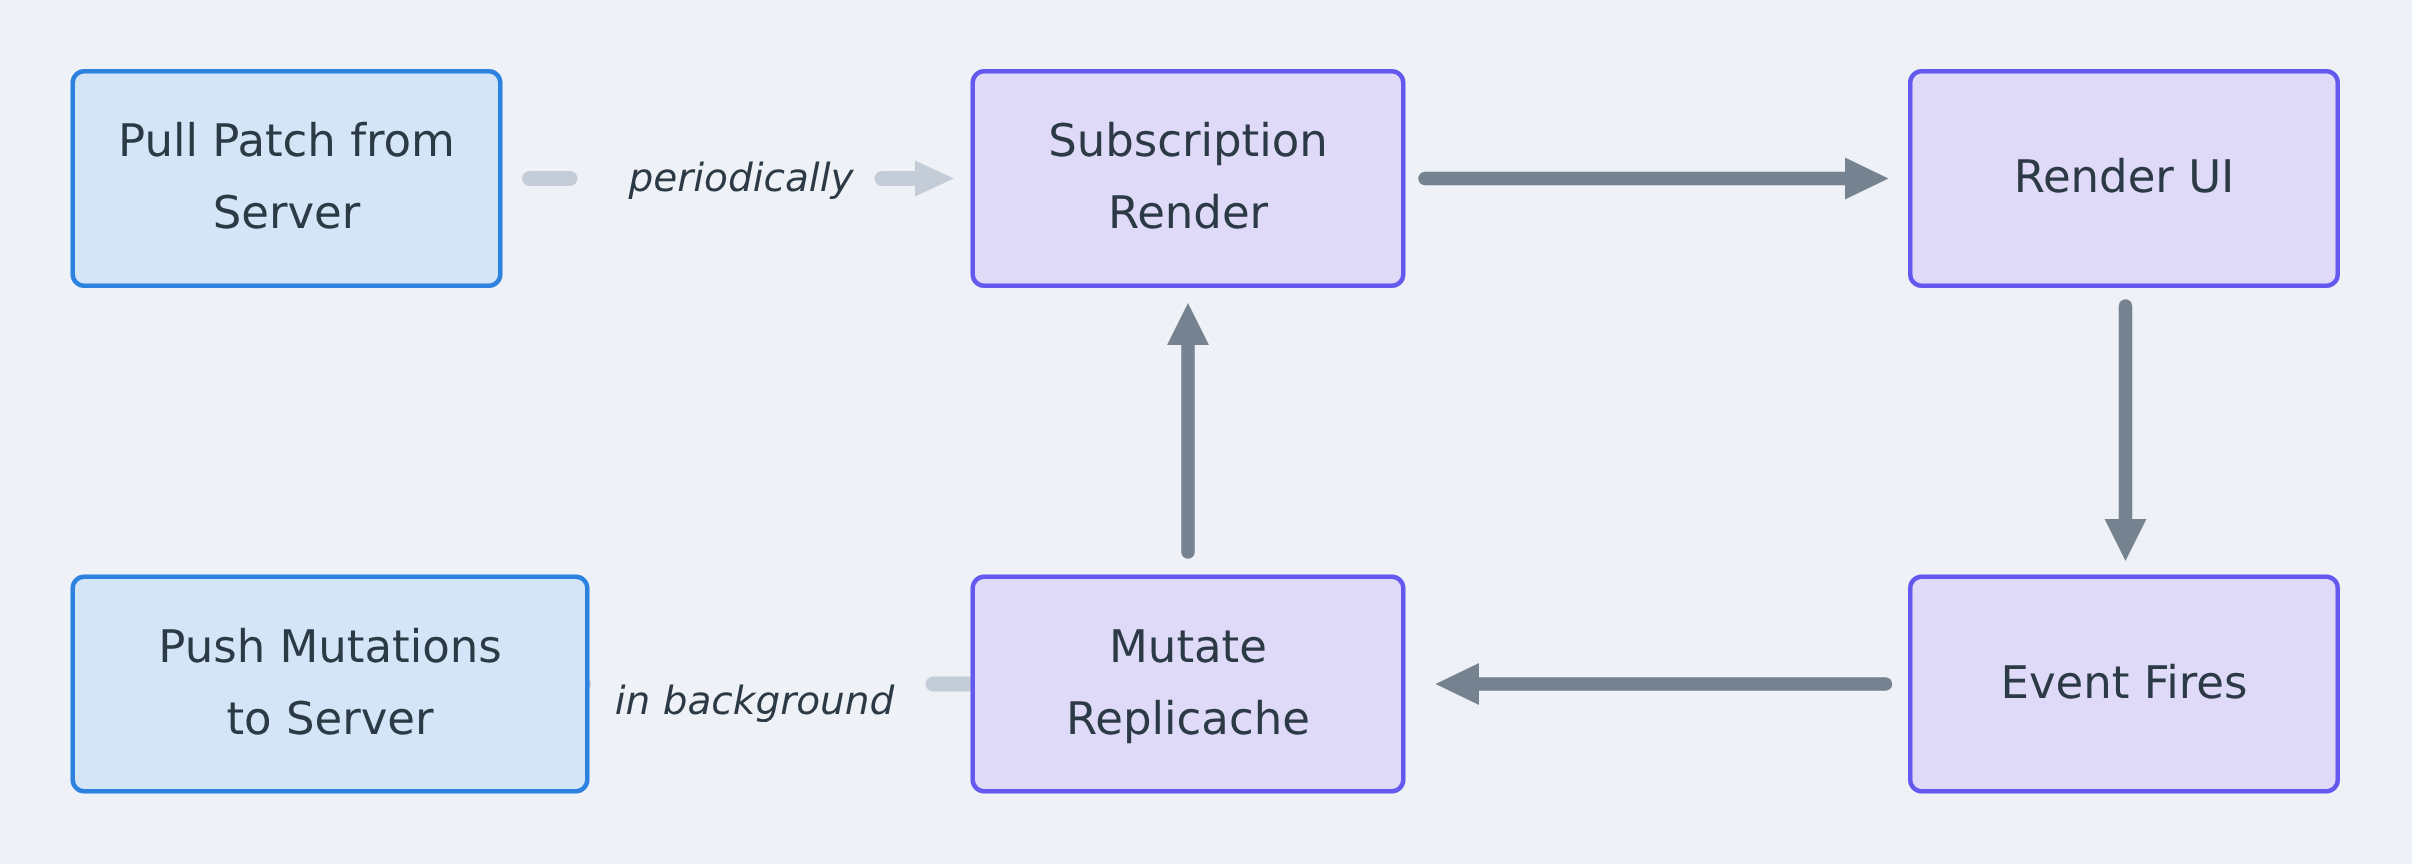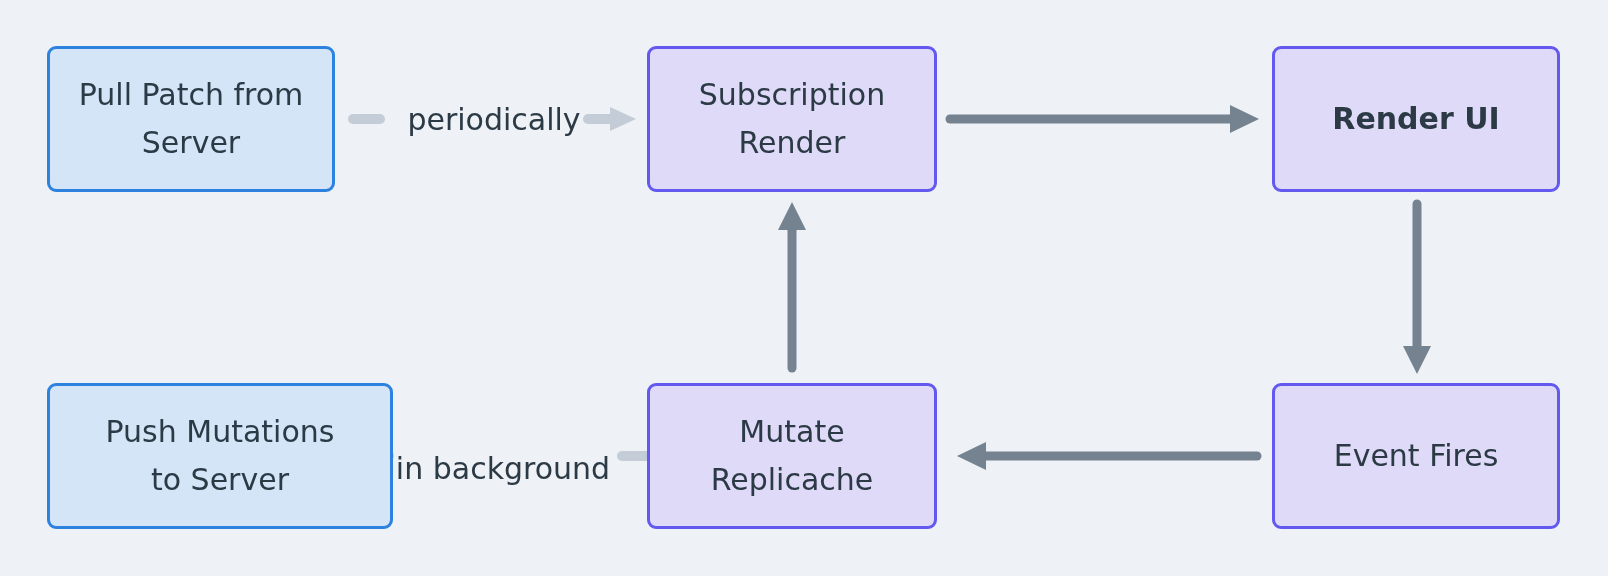--- a/index.html
+++ b/index.html
@@ -61,22 +61,23 @@
   .node-label{
     color:var(--text);
     font-size:30px;
     line-height:1.6;
     white-space:pre-line;
   }
   .edge-label{
     position:absolute;
     transform:translate(-50%,-50%);
     color:var(--text);
-    font-size:30px;
+    font-size:26px;
     white-space:nowrap;
+    font-style:italic;
   }
 </style>
 </head>
 <body>
 
 <div class="canvas">
 
   <svg class="arrows" width="1608" height="576" viewBox="0 0 1608 576" aria-hidden="true">
 
     <g class="dark">
@@ -121,21 +122,21 @@
   <div class="node blue" style="left:47px;top:46px;width:288px;height:146px;">
     <span class="node-label">Pull Patch from
 Server</span>
   </div>
 
   <div class="node purple" style="left:647px;top:46px;width:290px;height:146px;">
     <span class="node-label">Subscription
 Render</span>
   </div>
 
-  <div class="node purple" style="left:1272px;top:46px;width:288px;height:146px;font-weight:bold;">
+  <div class="node purple" style="left:1272px;top:46px;width:288px;height:146px;">
     <span class="node-label">Render UI</span>
   </div>
 
   <div class="node blue" style="left:47px;top:383px;width:346px;height:146px;">
     <span class="node-label">Push Mutations
 to Server</span>
   </div>
 
   <div class="node purple" style="left:1272px;top:383px;width:288px;height:146px;">
     <span class="node-label">Event Fires</span>

